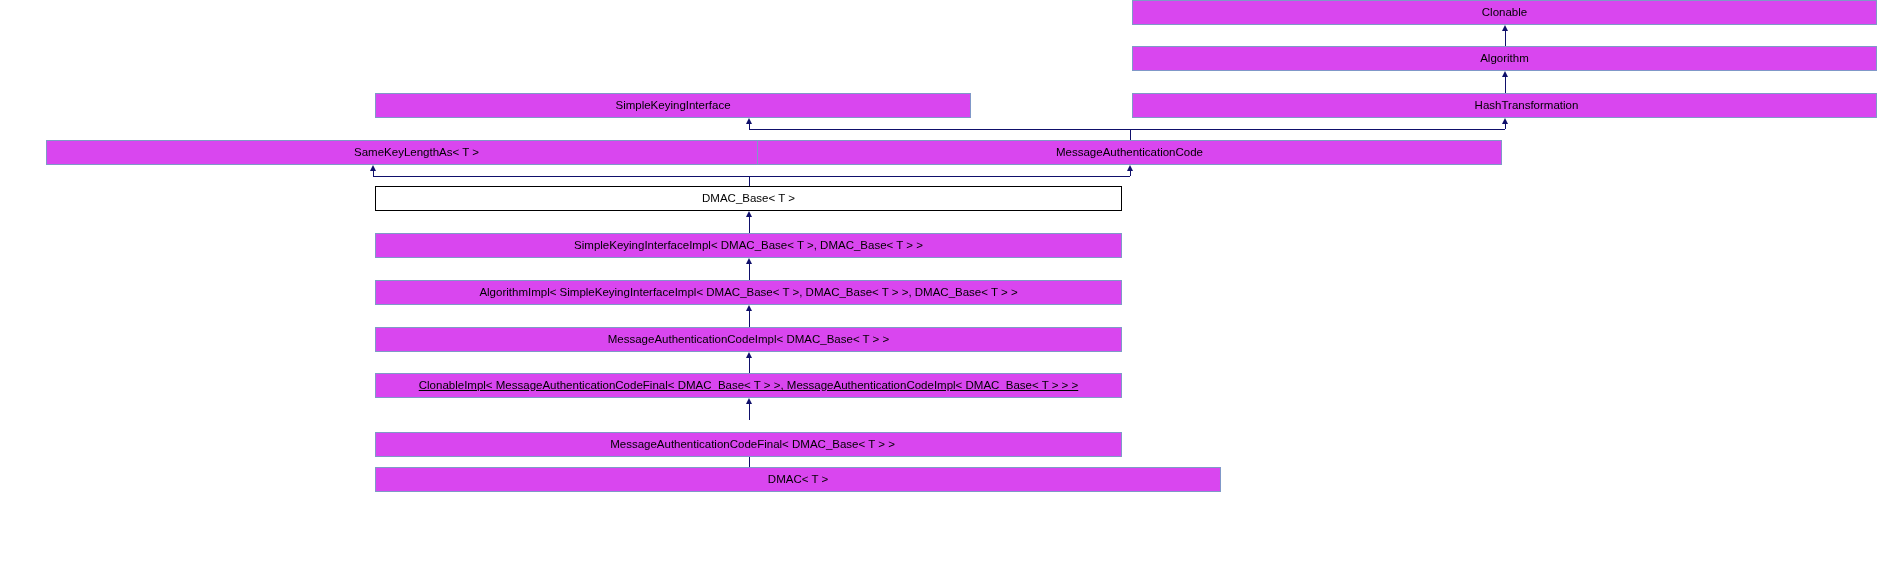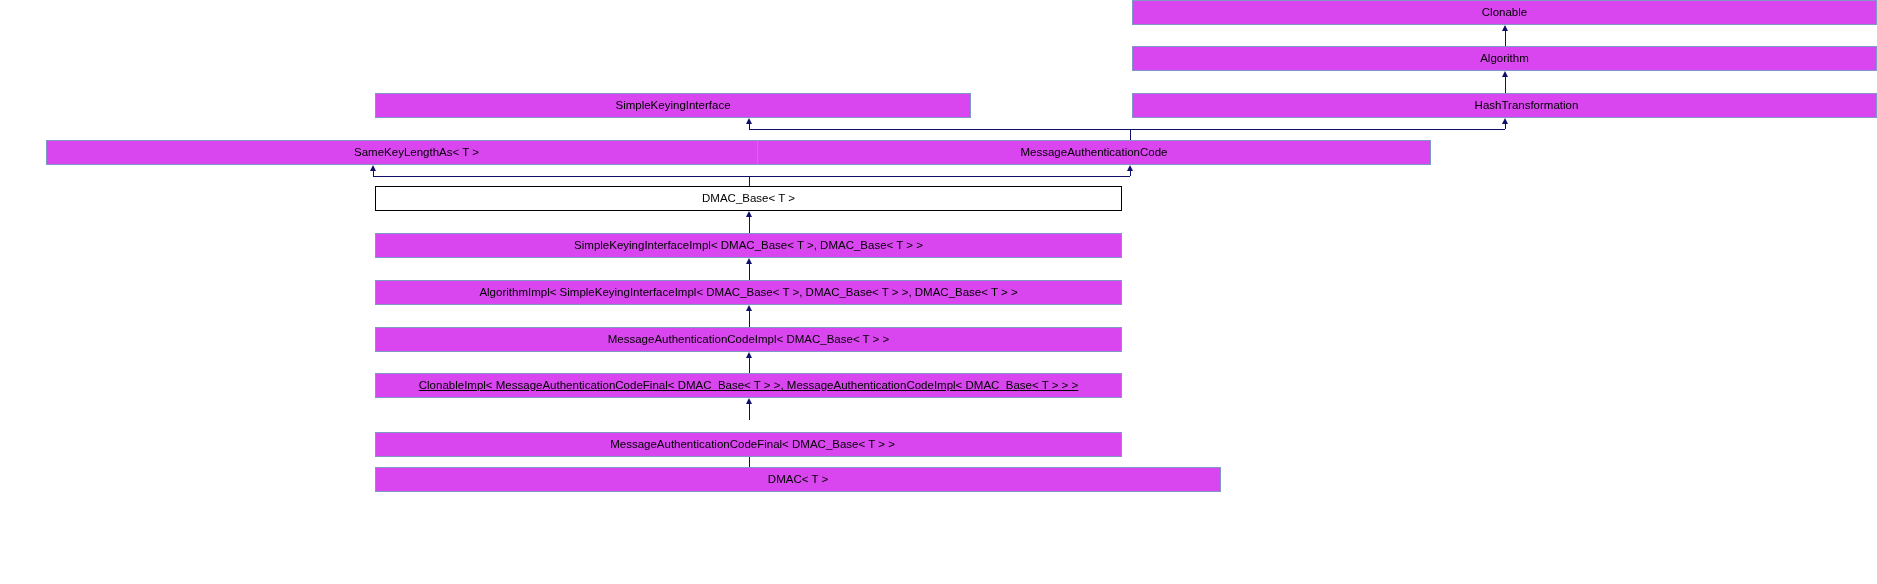--- a/index.html
+++ b/index.html
@@ -76,21 +76,21 @@
       <div class="arrowhead" style="left: 746px; top: 398px;"></div>
       <div class="edge v" style="left: 749px; top: 451px; height: 16px;"></div>
       <div class="arrowhead" style="left: 746px; top: 445px;"></div>
     </div>
   <div id="nodes-layer">
       <div class="node" style="left: 1132px; top: 0px; width: 745px;">Clonable</div>
       <div class="node" style="left: 1132px; top: 46px; width: 745px;">Algorithm</div>
       <div class="node" style="left: 375px; top: 93px; width: 596px;">SimpleKeyingInterface</div>
       <div class="node" style="left: 1132px; top: 93px; width: 745px; padding-left: 44px;">HashTransformation</div>
       <div class="node" style="left: 2px; top: 140px; width: 741px; margin-left: 44px;">SameKeyLengthAs&lt; T &gt;</div>
-      <div class="node" style="left: 757px; top: 140px; width: 674px;">MessageAuthenticationCode</div>
+      <div class="node" style="left: 757px; top: 140px; width: 745px;">MessageAuthenticationCode</div>
       <div class="node current" style="left: 375px; top: 186px; width: 747px;">DMAC_Base&lt; T &gt;</div>
       <div class="node" style="left: 375px; top: 233px; width: 747px;">SimpleKeyingInterfaceImpl&lt; DMAC_Base&lt; T &gt;, DMAC_Base&lt; T &gt; &gt;</div>
       <div class="node" style="left: 375px; top: 280px; width: 747px;">AlgorithmImpl&lt; SimpleKeyingInterfaceImpl&lt; DMAC_Base&lt; T &gt;, DMAC_Base&lt; T &gt; &gt;, DMAC_Base&lt; T &gt; &gt;</div>
       <div class="node" style="left: 375px; top: 327px; width: 747px;">MessageAuthenticationCodeImpl&lt; DMAC_Base&lt; T &gt; &gt;</div>
       <div class="node" style="left: 375px; top: 373px; width: 747px; text-decoration: underline;">ClonableImpl&lt; MessageAuthenticationCodeFinal&lt; DMAC_Base&lt; T &gt; &gt;, MessageAuthenticationCodeImpl&lt; DMAC_Base&lt; T &gt; &gt; &gt;</div>
       <div class="node" style="left: 375px; top: 432px; width: 747px; padding-left: 8px;">MessageAuthenticationCodeFinal&lt; DMAC_Base&lt; T &gt; &gt;</div>
       <div class="node" style="left: 375px; top: 467px; width: 846px;">DMAC&lt; T &gt;</div>
     </div>
 </div>
 

